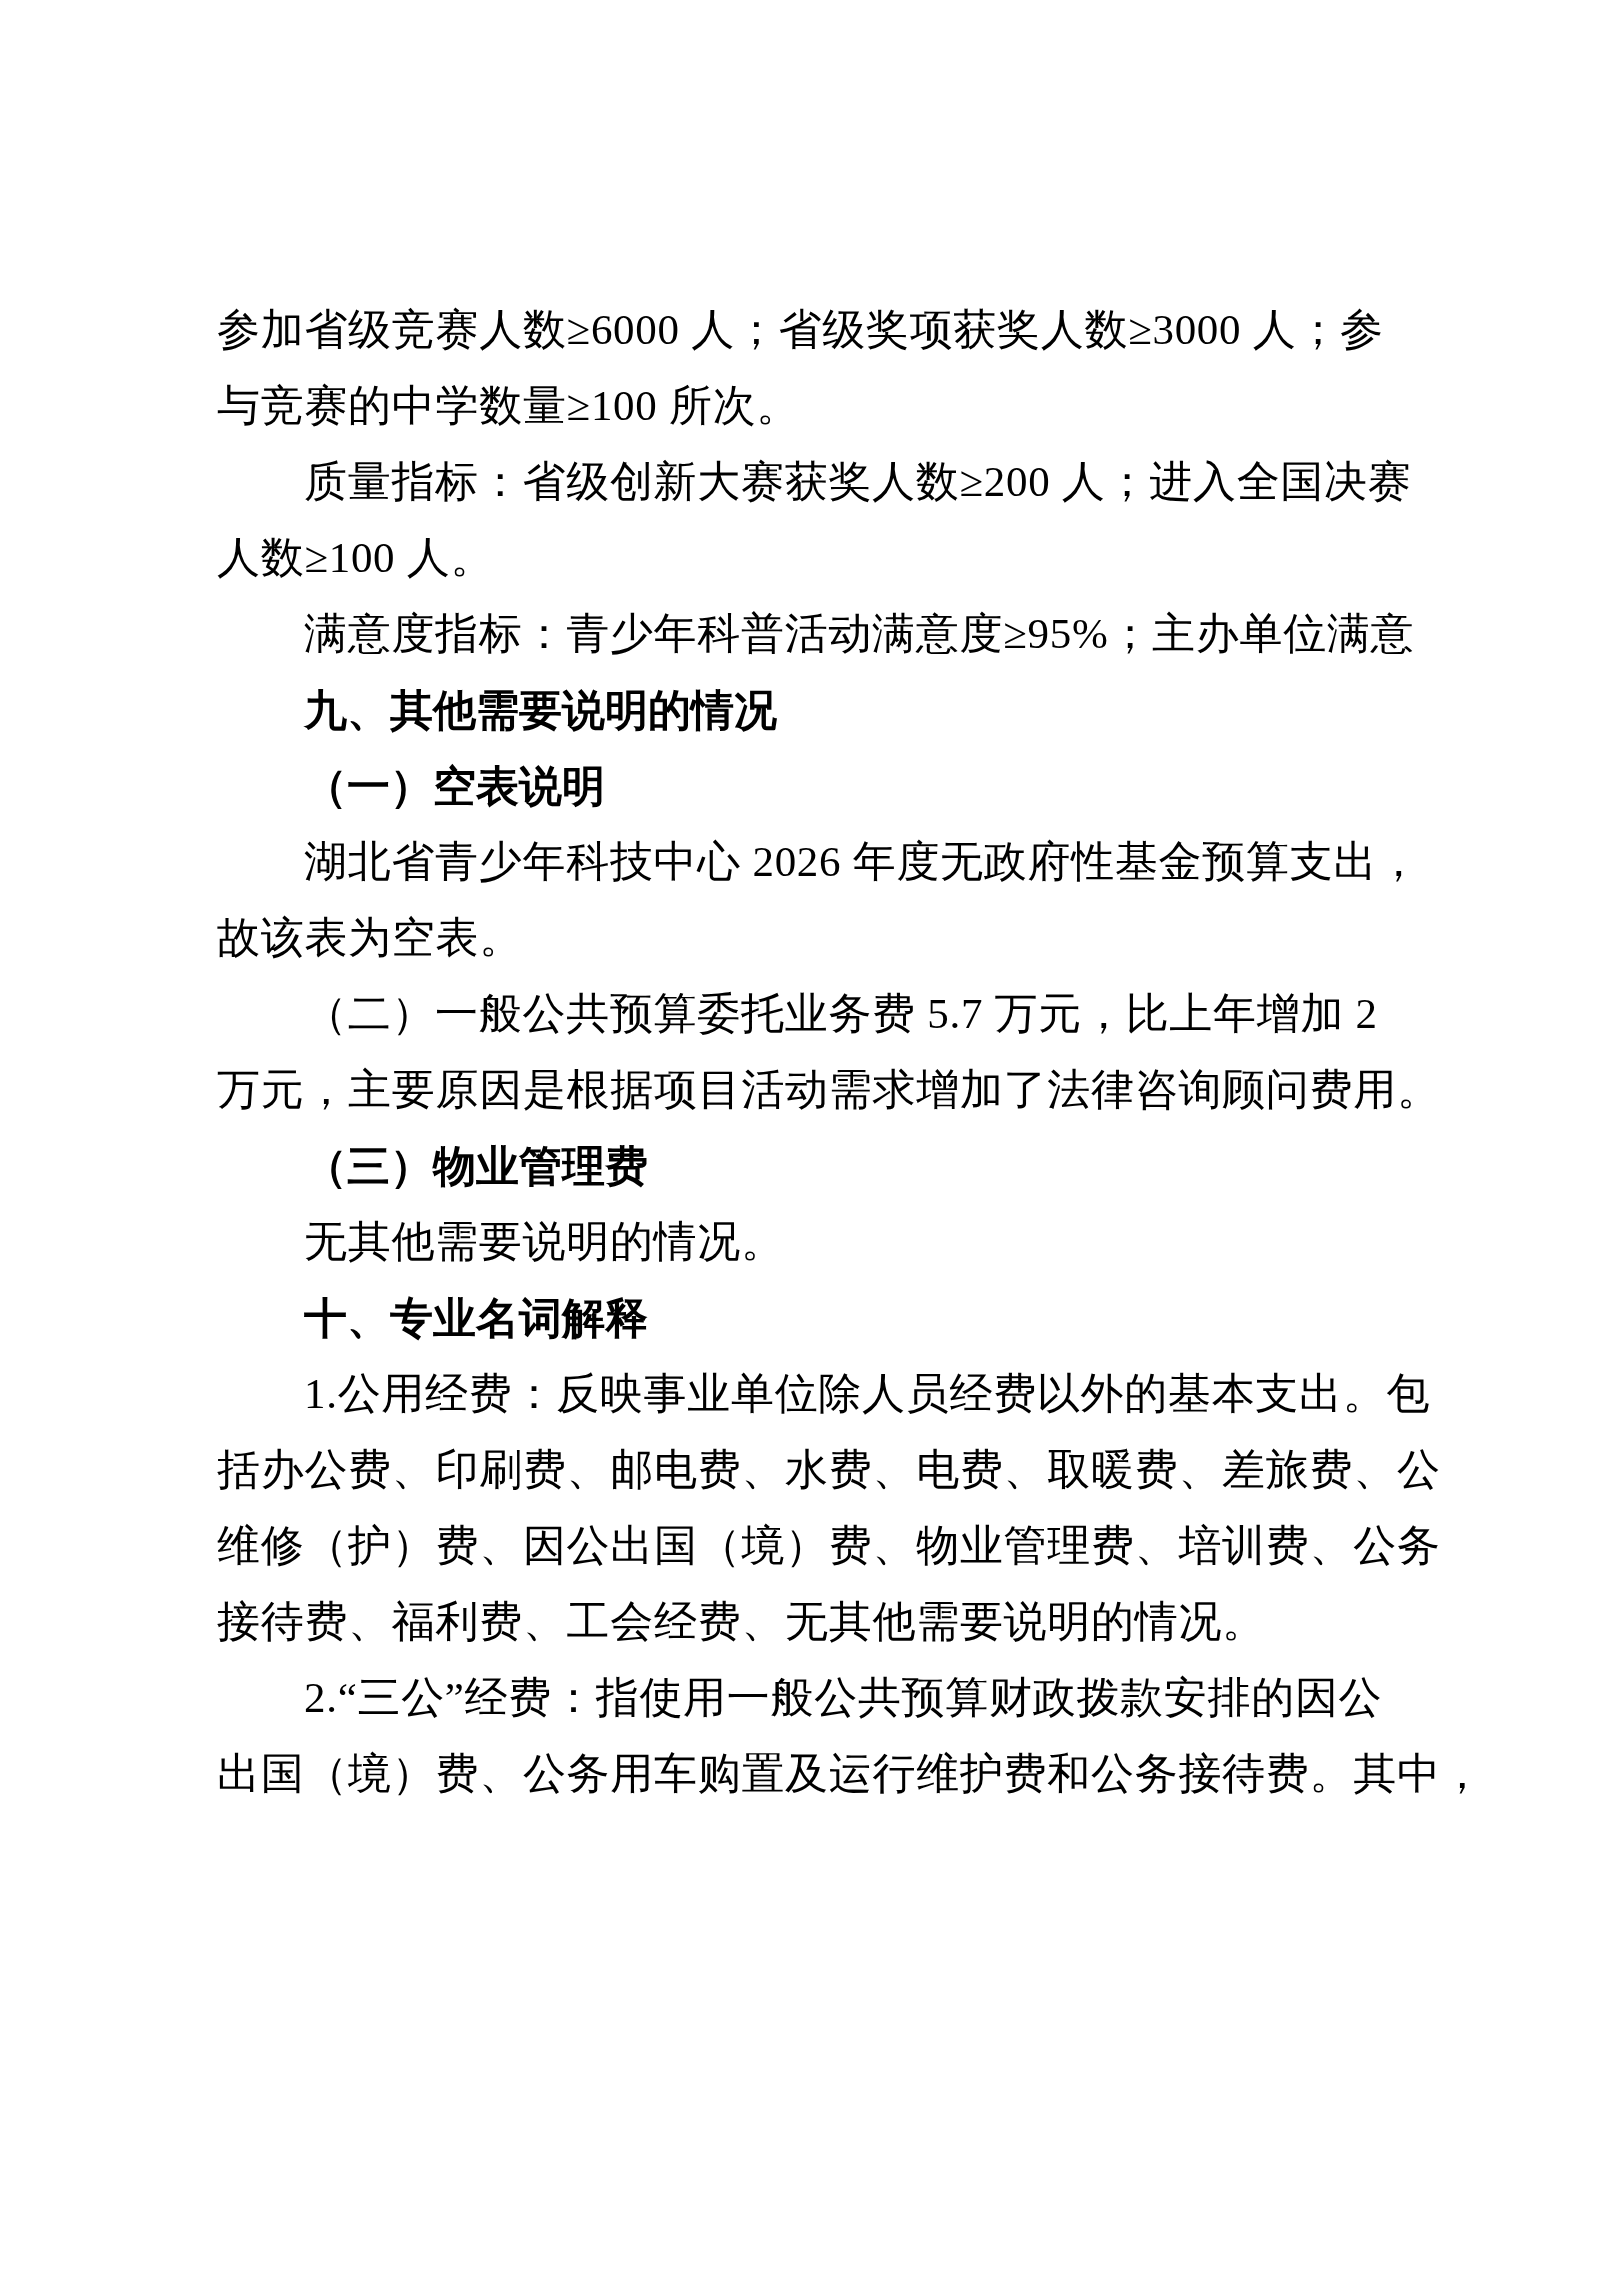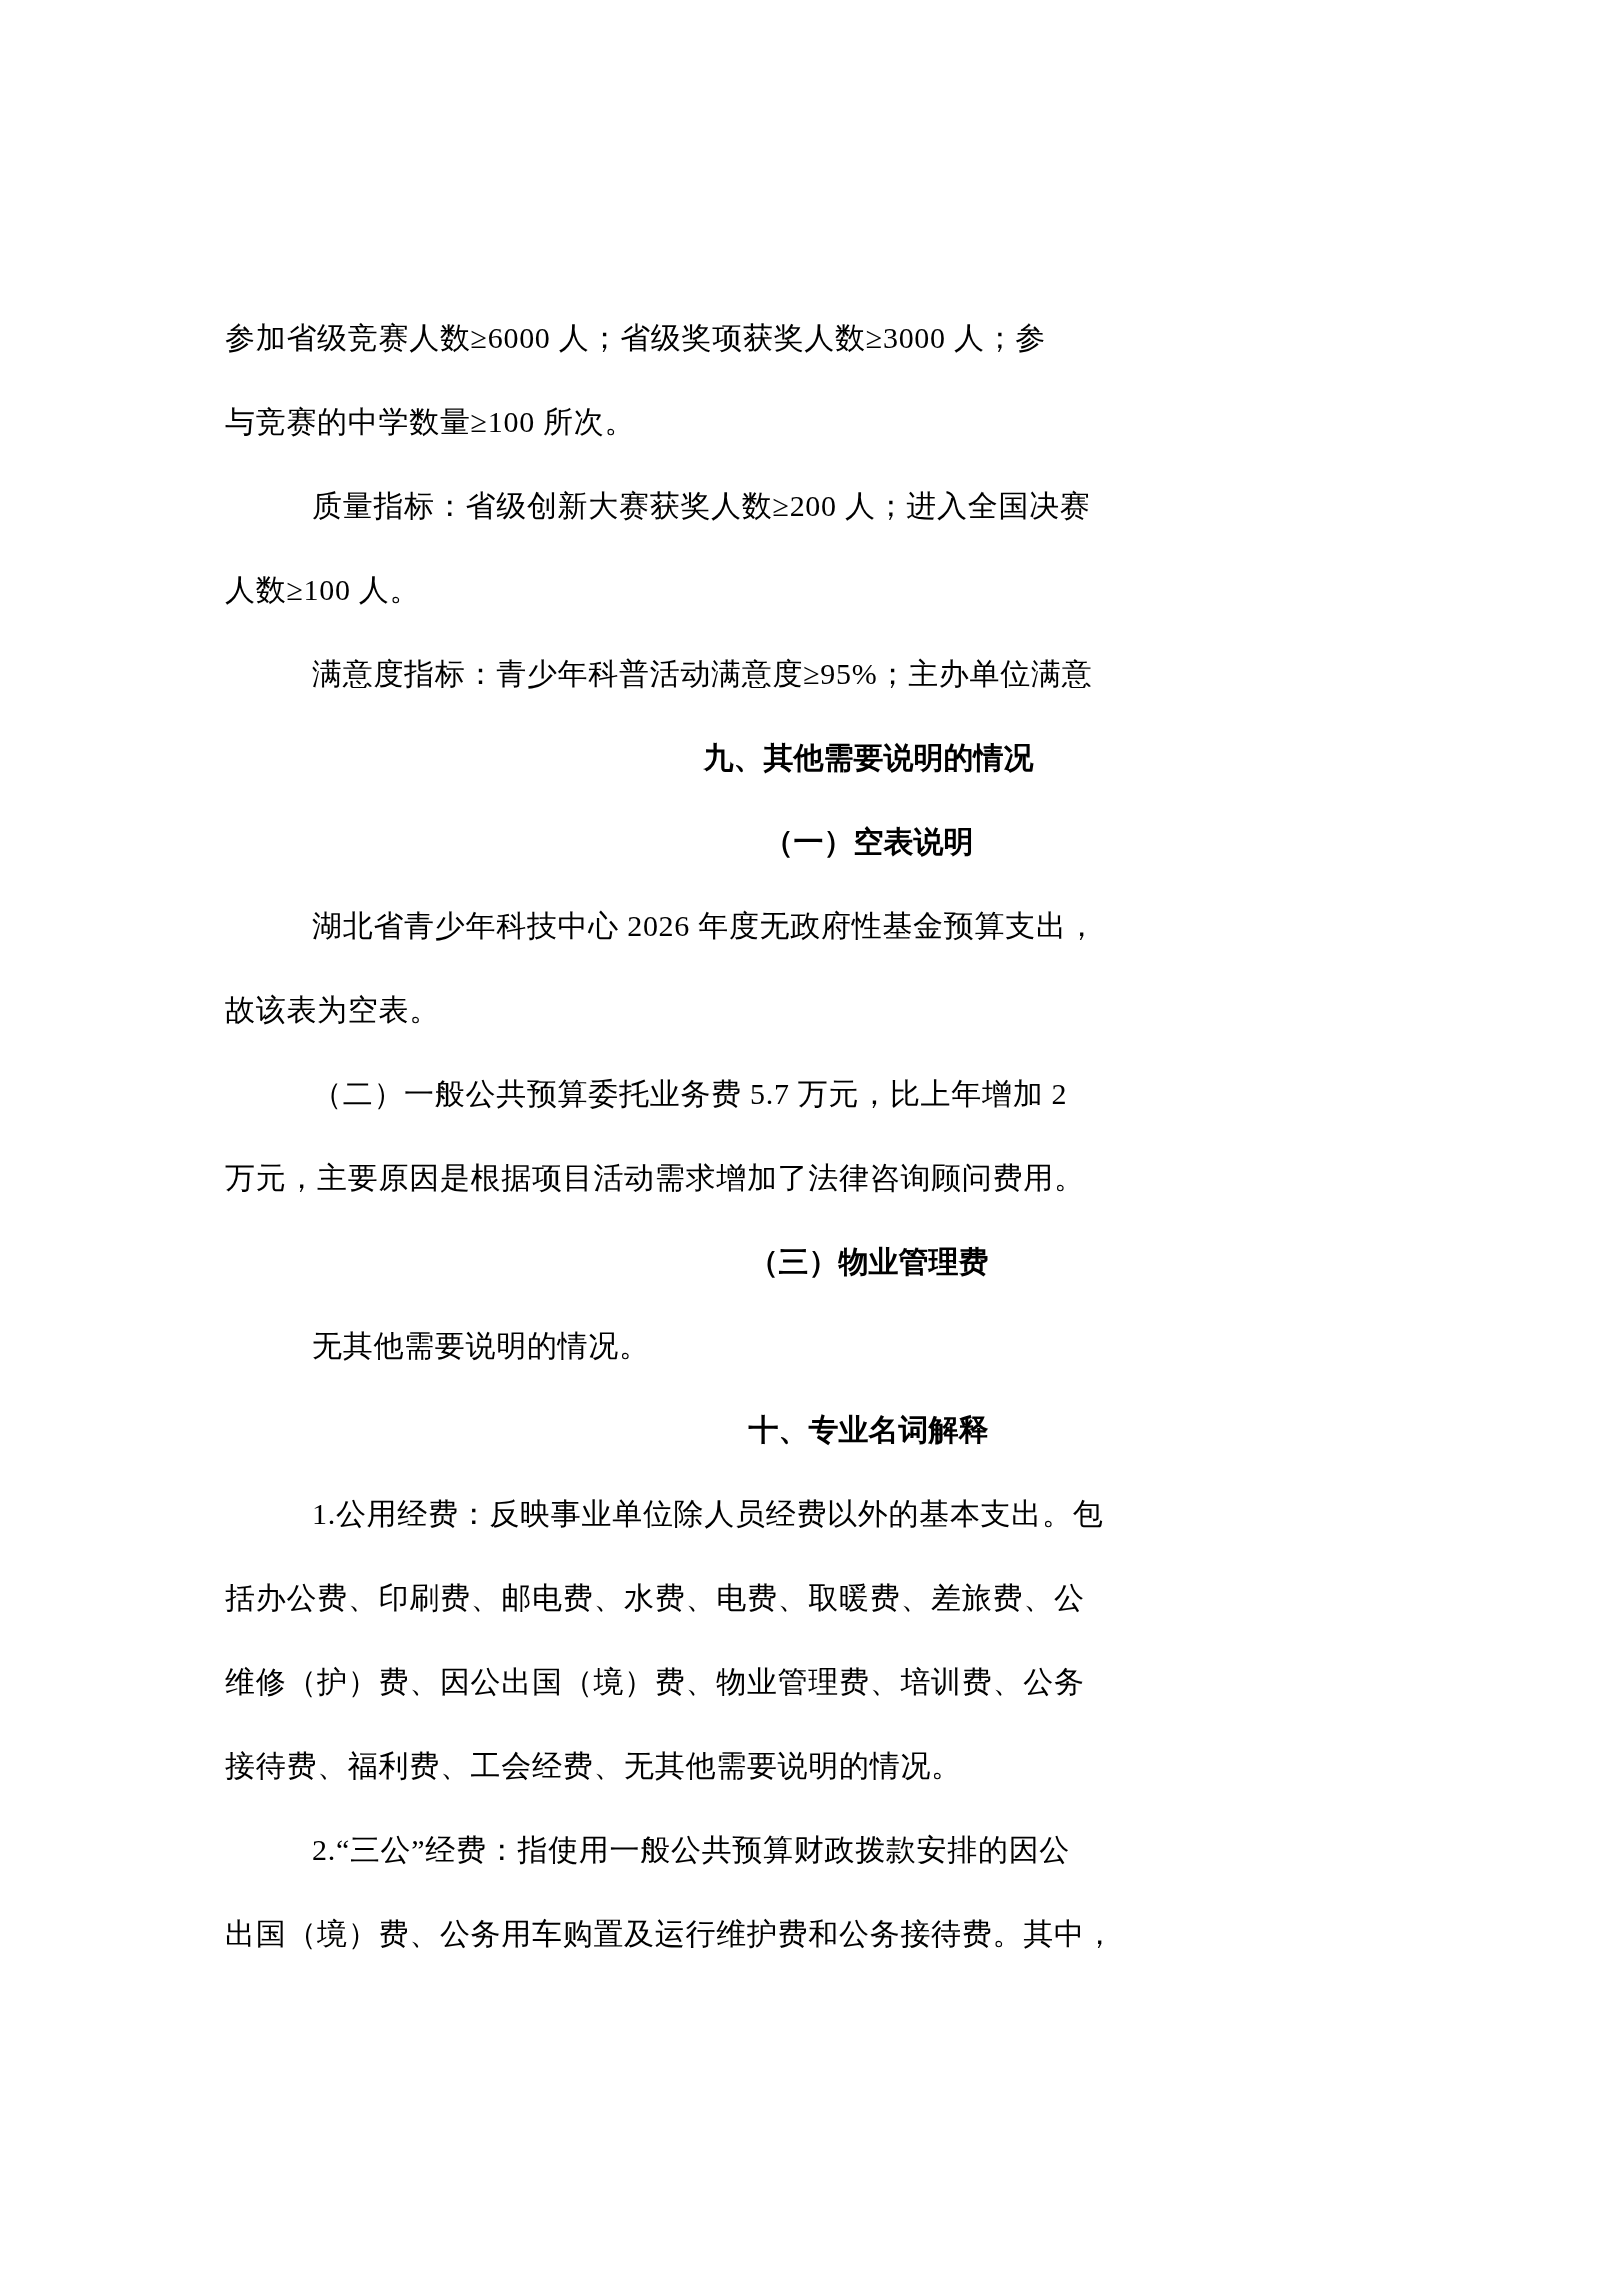--- a/index.html
+++ b/index.html
@@ -16,36 +16,35 @@
     color: #000000;
     font-family: "Liberation Serif", serif;
   }
   .content {
     position: absolute;
     top: 292px;
     left: 217px;
     right: 190px;
   }
   p.line {
-    margin: 8px;
+    margin: 0;
     padding: 0;
-    font-size: 30px;
+    font-size: 43px;
     line-height: 76px;
     letter-spacing: 0.7px;
     white-space: nowrap;
     font-weight: 400;
   }
   p.line.indent {
     text-indent: 87px;
   }
   p.line.heading {
     font-weight: 700;
     font-family: "Liberation Sans", sans-serif;
     letter-spacing: 0;
-    text-align: center;
   }
 </style>
 </head>
 <body>
 
 <div class="page">
   <div class="content">
     <p class="line">参加省级竞赛人数≥6000 人；省级奖项获奖人数≥3000 人；参</p>
     <p class="line">与竞赛的中学数量≥100 所次。</p>
     <p class="line indent">质量指标：省级创新大赛获奖人数≥200 人；进入全国决赛</p>

